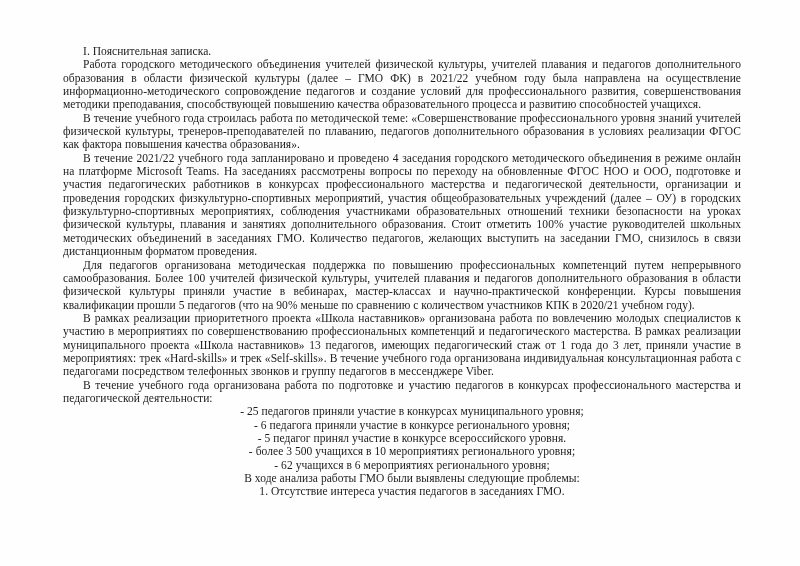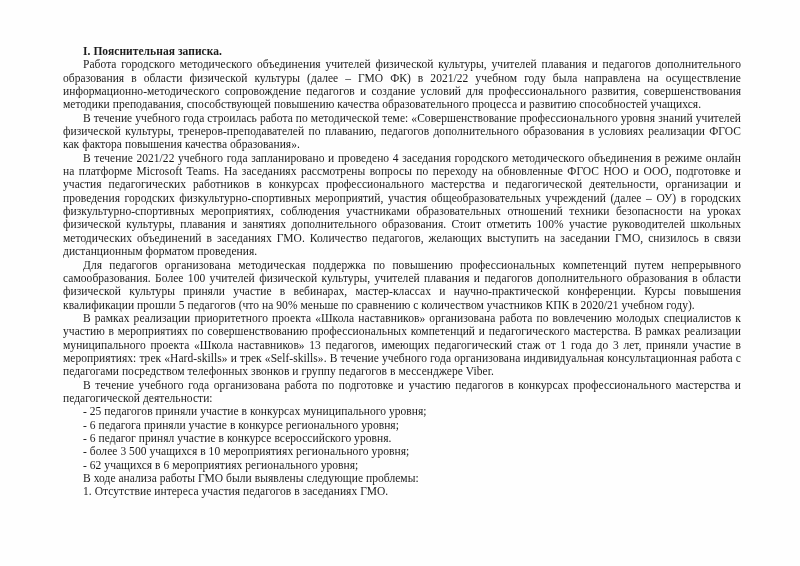--- a/index.html
+++ b/index.html
@@ -29,47 +29,48 @@
     color: #1b1b1b;
     font-size: 11.5px;
     line-height: 13.35px;
     letter-spacing: 0.05px;
   }
   .content p {
     margin: 0;
     padding: 0;
   }
   p.title {
-    font-weight: bold;
+    font-weight: normal;
     text-indent: 20px;
   }
   p.para {
     text-align: justify;
     text-indent: 20px;
   }
   p.line {
     text-indent: 20px;
     white-space: nowrap;
+    text-align: center;
   }
 </style>
 </head>
 <body>
 
 <div class="page">
   <div class="content">
     <p class="title">I. Пояснительная записка.</p>
     <div id="doc-body">
         <p class="para">Работа городского методического объединения учителей физической культуры, учителей плавания и педагогов дополнительного образования в области физической культуры (далее – ГМО ФК) в 2021/22 учебном году была направлена на осуществление информационно-методического сопровождение педагогов и создание условий для профессионального развития, совершенствования методики преподавания, способствующей повышению качества образовательного процесса и развитию способностей учащихся.</p>
         <p class="para">В течение учебного года строилась работа по методической теме: «Совершенствование профессионального уровня знаний учителей физической культуры, тренеров-преподавателей по плаванию, педагогов дополнительного образования в условиях реализации ФГОС как фактора повышения качества образования».</p>
         <p class="para">В течение 2021/22 учебного года запланировано и проведено 4 заседания городского методического объединения в режиме онлайн на платформе Microsoft Teams. На заседаниях рассмотрены вопросы по переходу на обновленные ФГОС НОО и ООО, подготовке и участия педагогических работников в конкурсах профессионального мастерства и педагогической деятельности, организации и проведения городских физкультурно-спортивных мероприятий, участия общеобразовательных учреждений (далее – ОУ) в городских физкультурно-спортивных мероприятиях, соблюдения участниками образовательных отношений техники безопасности на уроках физической культуры, плавания и занятиях дополнительного образования. Стоит отметить 100% участие руководителей школьных методических объединений в заседаниях ГМО. Количество педагогов, желающих выступить на заседании ГМО, снизилось в связи дистанционным форматом проведения.</p>
         <p class="para">Для педагогов организована методическая поддержка по повышению профессиональных компетенций путем непрерывного самообразования. Более 100 учителей физической культуры, учителей плавания и педагогов дополнительного образования в области физической культуры приняли участие в вебинарах, мастер-классах и научно-практической конференции. Курсы повышения квалификации прошли 5 педагогов (что на 90% меньше по сравнению с количеством участников КПК в 2020/21 учебном году).</p>
         <p class="para">В рамках реализации приоритетного проекта «Школа наставников» организована работа по вовлечению молодых специалистов к участию в мероприятиях по совершенствованию профессиональных компетенций и педагогического мастерства. В рамках реализации муниципального проекта «Школа наставников» 13 педагогов, имеющих педагогический стаж от 1 года до 3 лет, приняли участие в мероприятиях: трек «Hard-skills» и трек «Self-skills». В течение учебного года организована индивидуальная консультационная работа с педагогами посредством телефонных звонков и группу педагогов в мессенджере Viber.</p>
         <p class="para">В течение учебного года организована работа по подготовке и участию педагогов в конкурсах профессионального мастерства и педагогической деятельности:</p>
         <p class="line">- 25 педагогов приняли участие в конкурсах муниципального уровня;</p>
         <p class="line">- 6 педагога приняли участие в конкурсе регионального уровня;</p>
-        <p class="line">- 6 педагог принял участие в конкурсе всероссийского уровня.</p>
+        <p class="line">- 5 педагог принял участие в конкурсе всероссийского уровня.</p>
         <p class="line">- более 3 500 учащихся в 10 мероприятиях регионального уровня;</p>
         <p class="line">- 62 учащихся в 6 мероприятиях регионального уровня;</p>
         <p class="line">В ходе анализа работы ГМО были выявлены следующие проблемы:</p>
         <p class="line">1.  Отсутствие интереса участия педагогов в заседаниях ГМО.</p>
       </div>
   </div>
 </div>
 
 </body></html>

